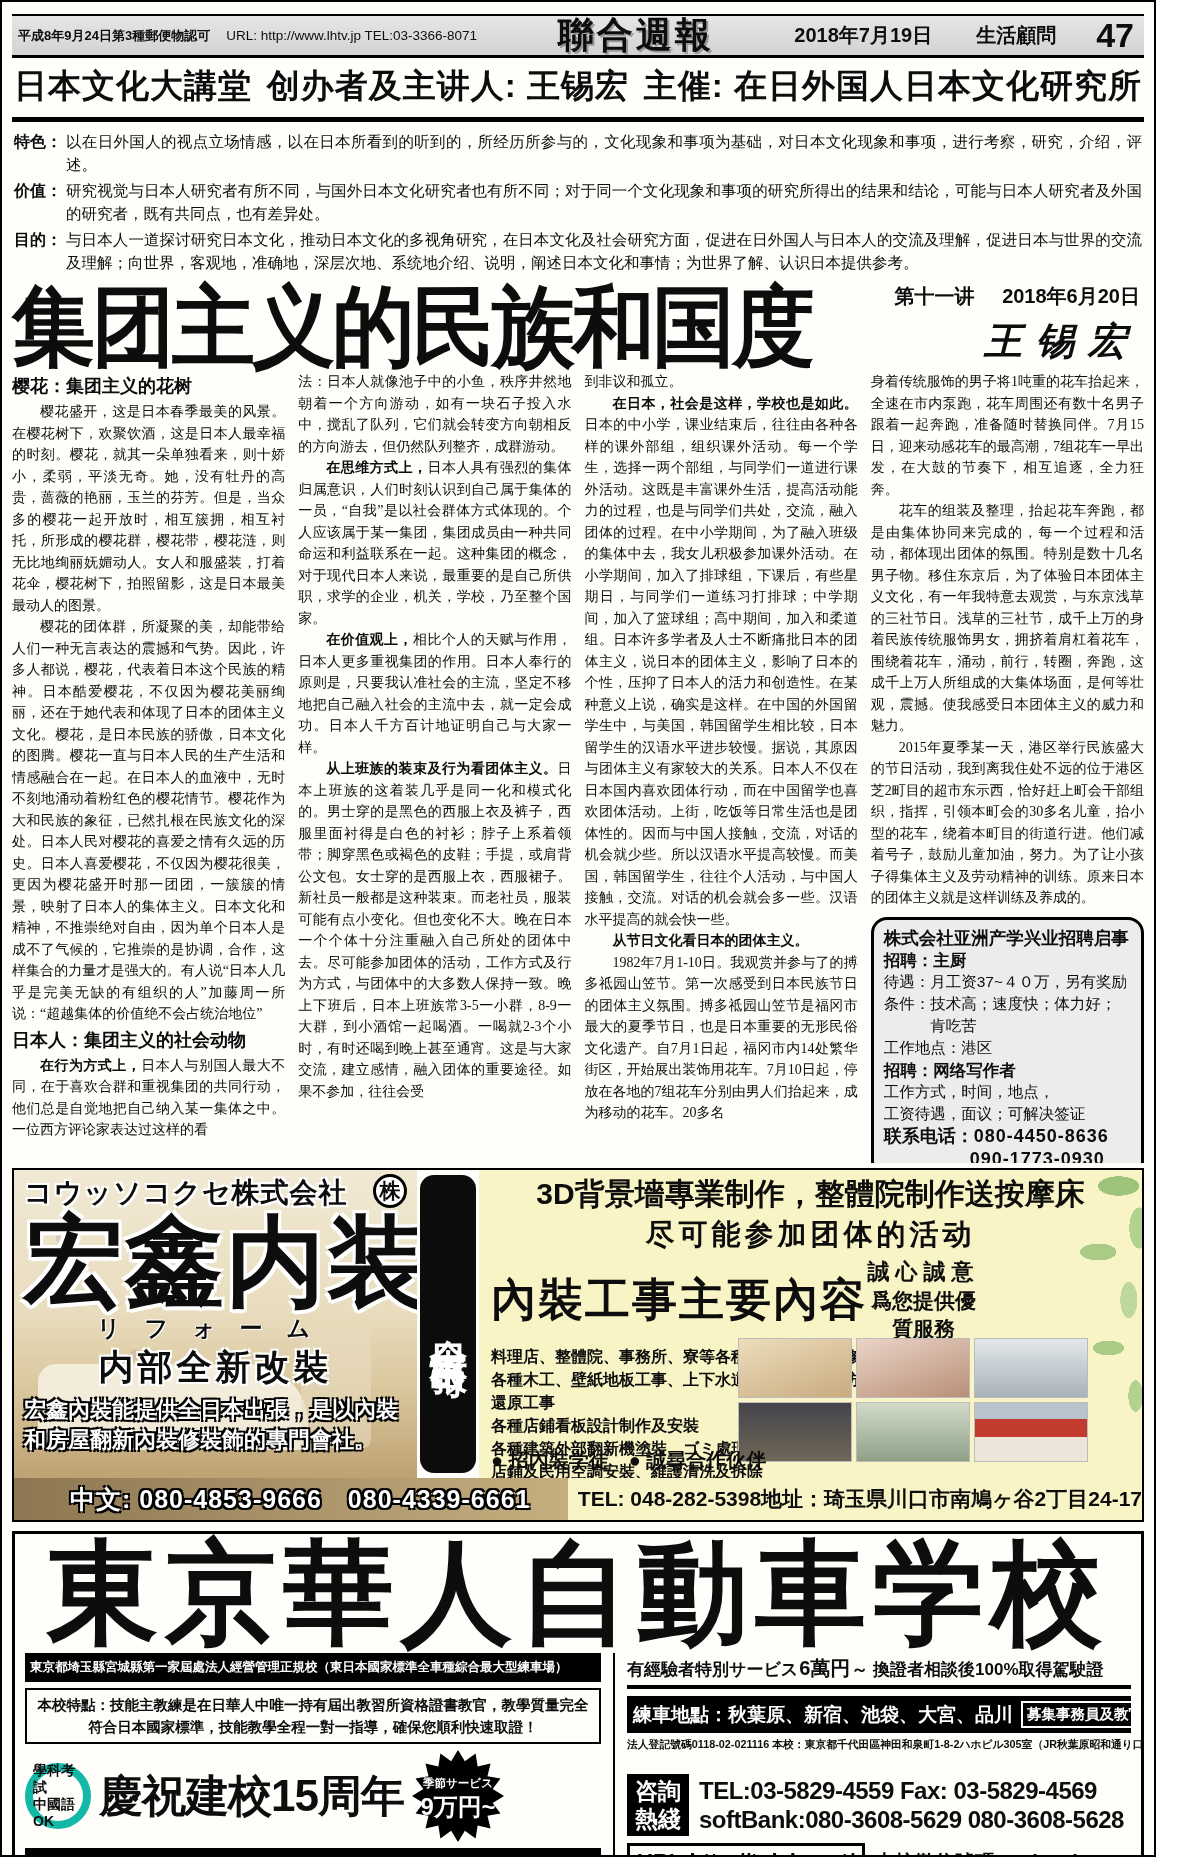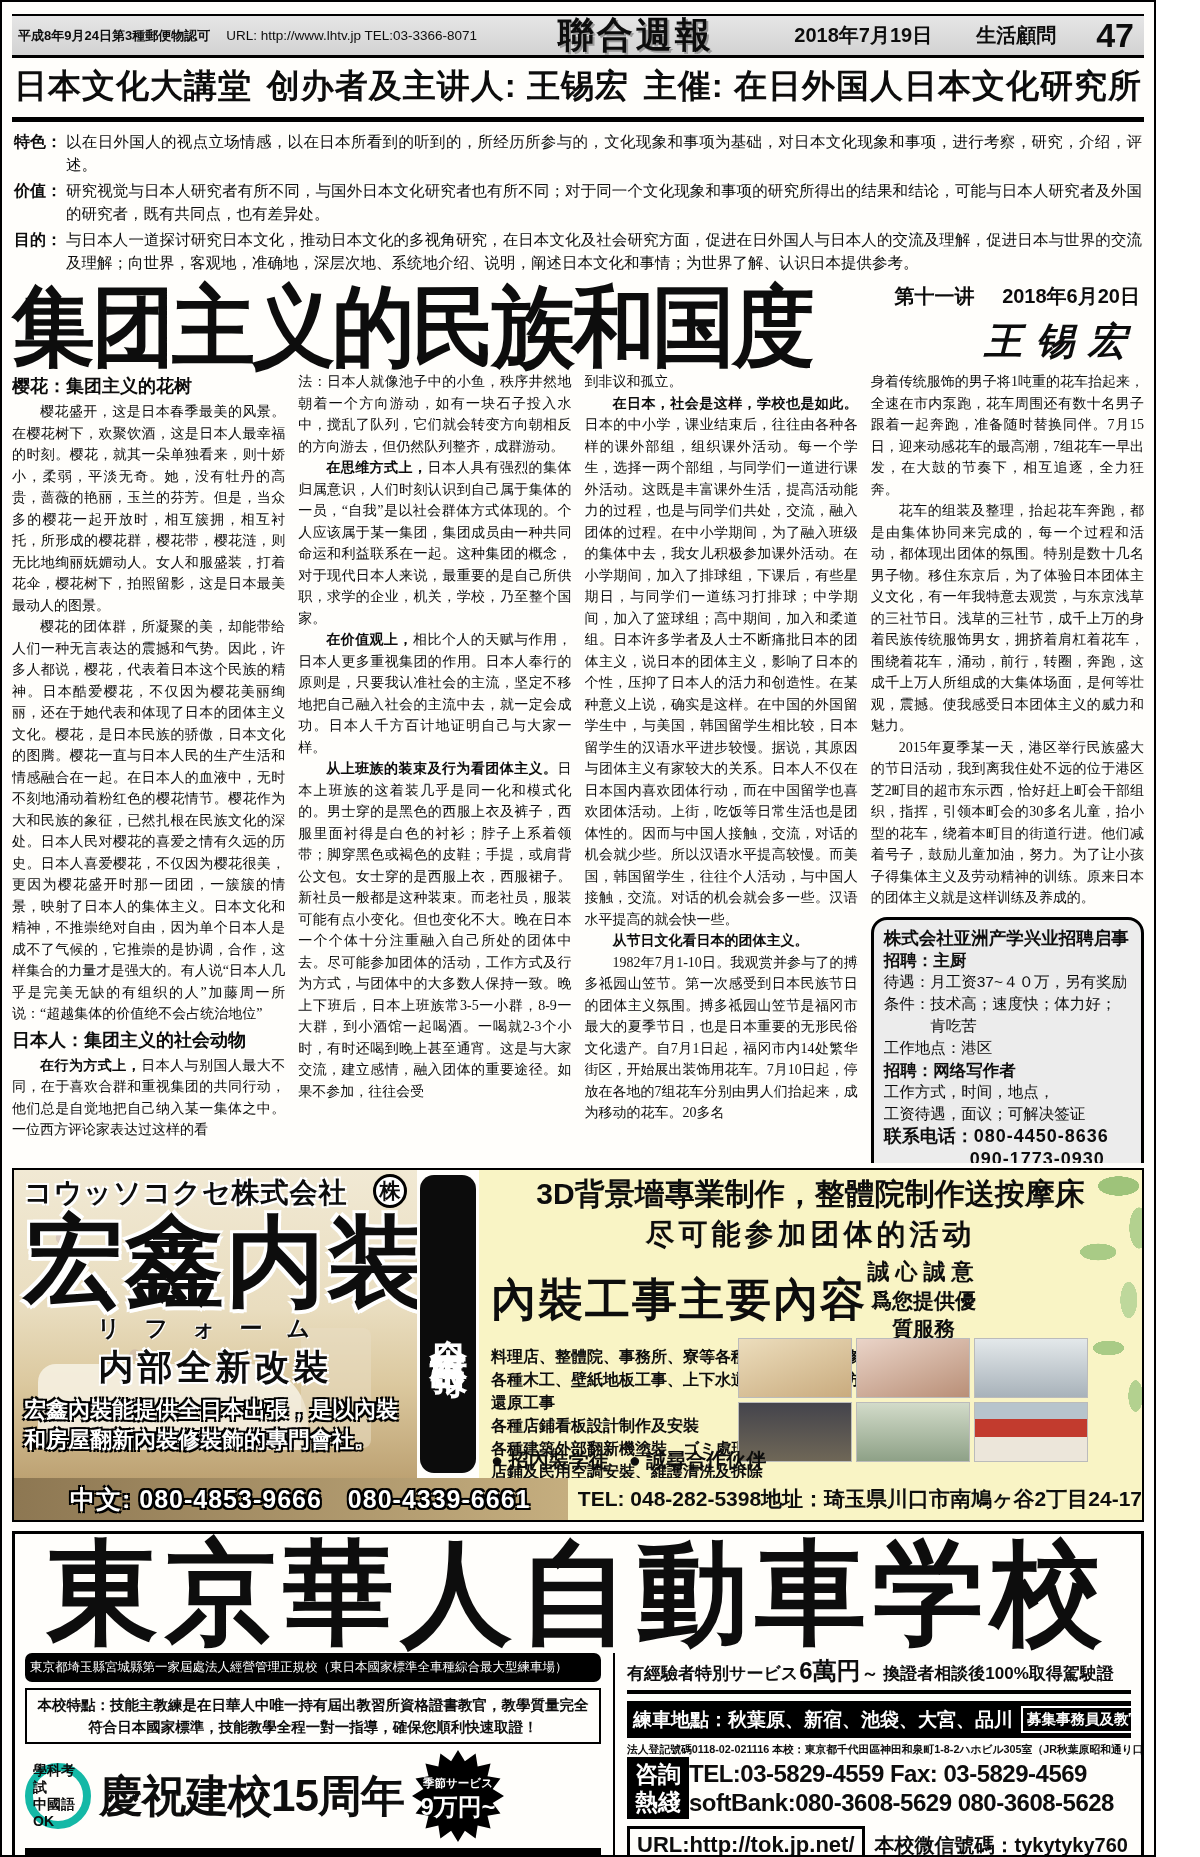--- a/index.html
+++ b/index.html
@@ -123,44 +123,44 @@
   .amb-right { flex:1; background:#f9f4c5; display:flex; align-items:center; padding-left:10px; }
   .amb-right span { font-size:21px; font-weight:900; white-space:nowrap; }
 
   
   .ad-school { border:3px solid #000; margin-top:9px; height:342px; padding:2px 10px 6px; overflow:hidden; }
   .school-name { font-size:111px; font-weight:900; text-align:center; line-height:1.04;
                  letter-spacing:7px; white-space:nowrap; transform:scaleY(1.02); }
   .school-grid { display:flex; margin-top:2px; }
   .sg-left { width:588px; flex:0 0 588px; padding-right:12px; }
   .sg-right { flex:1 1 auto; min-width:0; border-left:2px solid #000; padding-left:12px; }
-  .credential { background:#000; color:#fff; font-size:12.5px; font-weight:normal; padding:6px 5px; white-space:nowrap;border-radius:7px; }
+  .credential { background:#000; color:#fff; font-size:12.5px; font-weight:bold; padding:6px 5px; white-space:nowrap; }
   .feature-box { border:2px solid #000; margin-top:6px; padding:4px 6px; font-size:14.5px; font-weight:bold;
                  line-height:22px; text-align:center; }
   .feature-box b { font-weight:900; }
   .badge-row { display:flex; align-items:center; gap:8px; margin-top:6px; }
   .badge-circle { width:66px; height:66px; flex:0 0 66px; border:8px solid #14b8a6; border-radius:50%;
       display:flex; flex-direction:column; align-items:center; justify-content:center;
       font-size:14px; font-weight:900; line-height:17px; }
   .anniversary { font-size:44px; font-weight:900; letter-spacing:-1px; white-space:nowrap; }
   .special-bar { background:#000; color:#fff; display:flex; align-items:center; gap:12px;
                  padding:4px 10px; margin-top:6px; height:46px; }
   .special { font-size:30px; font-weight:900; white-space:nowrap; }
   .special-mid { font-size:13.5px; font-weight:bold; line-height:17px; text-align:center; white-space:nowrap; }
   .special-right { font-size:28px; font-weight:900; margin-left:auto; white-space:nowrap; }
   .offer-line { font-weight:900; white-space:nowrap; border-bottom:4px solid #000; padding:2px 0 3px;
                 display:flex; align-items:baseline; }
   .offer-pre, .offer-post { font-size:17px; }
-  .offer-big { font-size:24px; margin:0 1px; }
+  .offer-big { font-size:20px; margin:0 1px; }
   .practice-bar { background:#000; color:#fff; display:flex; align-items:center; gap:8px;
                   margin-top:7px; padding:5px 6px; }
   .practice { font-size:19px; font-weight:900; white-space:nowrap; }
   .staff-recruit { border:2px solid #fff; font-size:14.5px; font-weight:900; padding:2px 4px; white-space:nowrap; }
   .registration { font-size:10.8px; font-weight:bold; margin-top:5px; white-space:nowrap; }
-  .hotline-row { display:flex; align-items:center; margin-top:0; }
+  .hotline-row { display:flex; align-items:center; gap:10px; margin-top:22px; }
   .hotline-label { background:#000; color:#fff; width:62px; flex:0 0 62px; font-size:23px; font-weight:900;
                    text-align:center; line-height:28px; padding:3px 0; }
   .tels { font-size:24px; font-weight:900; line-height:29px; white-space:nowrap; letter-spacing:-0.5px; }
   .url-row { display:flex; align-items:center; gap:10px; margin-top:7px; }
   .url-box { border:3px solid #000; font-size:22px; font-weight:900; padding:3px 7px; white-space:nowrap; }
   .wechat { font-size:20px; font-weight:900; white-space:nowrap; }
 </style>
 </head>
 <body>
 

